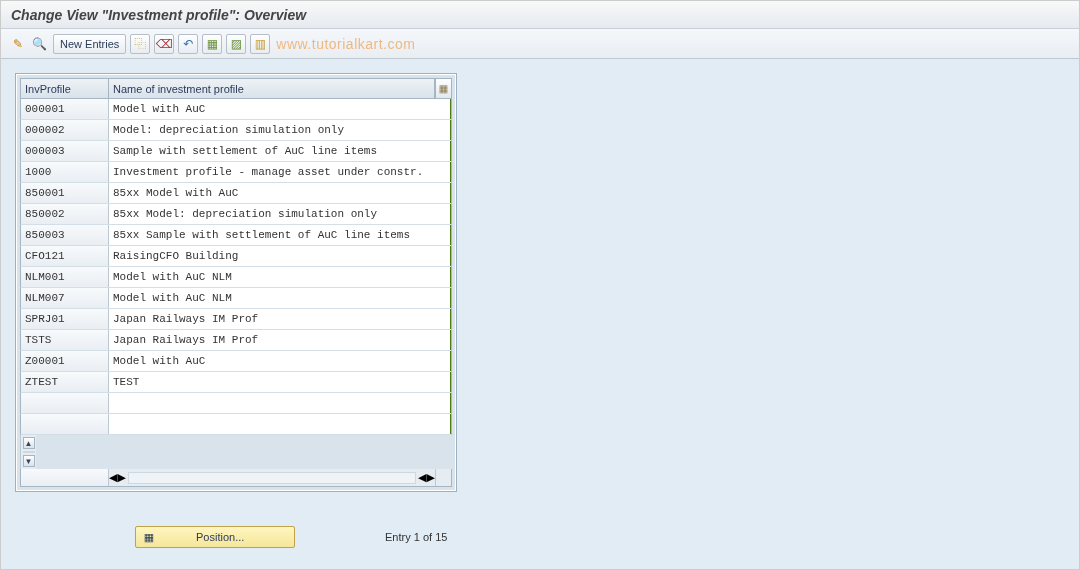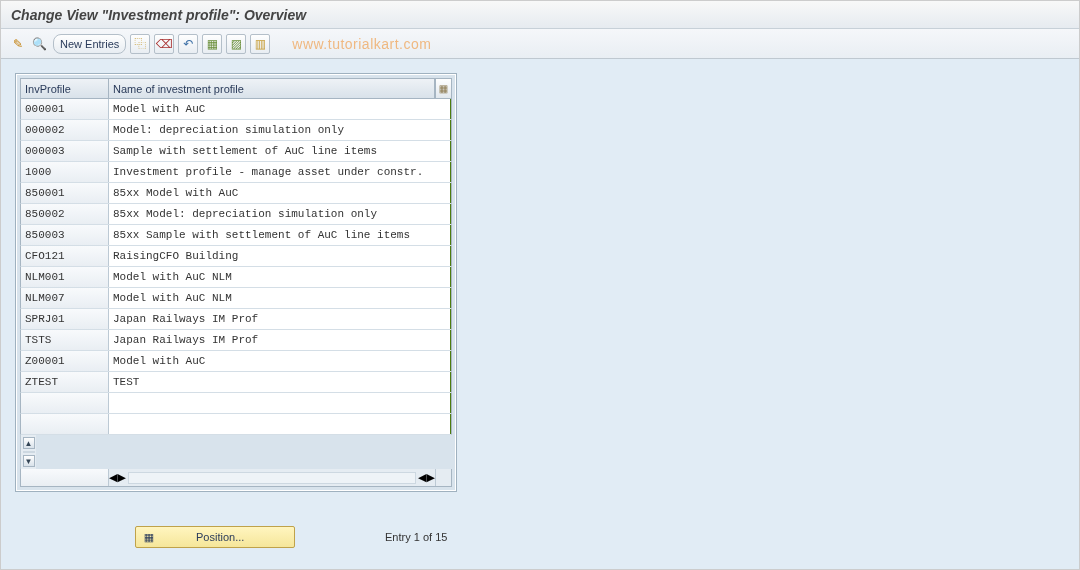--- a/index.html
+++ b/index.html
@@ -52,31 +52,31 @@
       border: none;
       width: 18px;
     }
     .new-entries-btn {
       height: 20px;
       display: flex;
       align-items: center;
       padding: 0 6px;
       background: linear-gradient(#fefefe,#e8edf2);
       border: 1px solid #b4bfc9;
-      border-radius: 8px;
+      border-radius: 2px;
       font-size: 11px;
       color: #2a3b5a;
       cursor: pointer;
     }
     .watermark {
       font-family: "Comic Sans MS", cursive, sans-serif;
       color: #f0a050;
       opacity: 0.7;
       font-size: 14px;
-      margin-left: 18px;
+      margin-left: 2px;
       letter-spacing: 0.5px;
       text-align: right;
     }
     .content-area {
       background: #e1ecf5;
       padding: 14px;
       height: 512px;
     }
     .grid-container {
       background: #d8e3ec;

